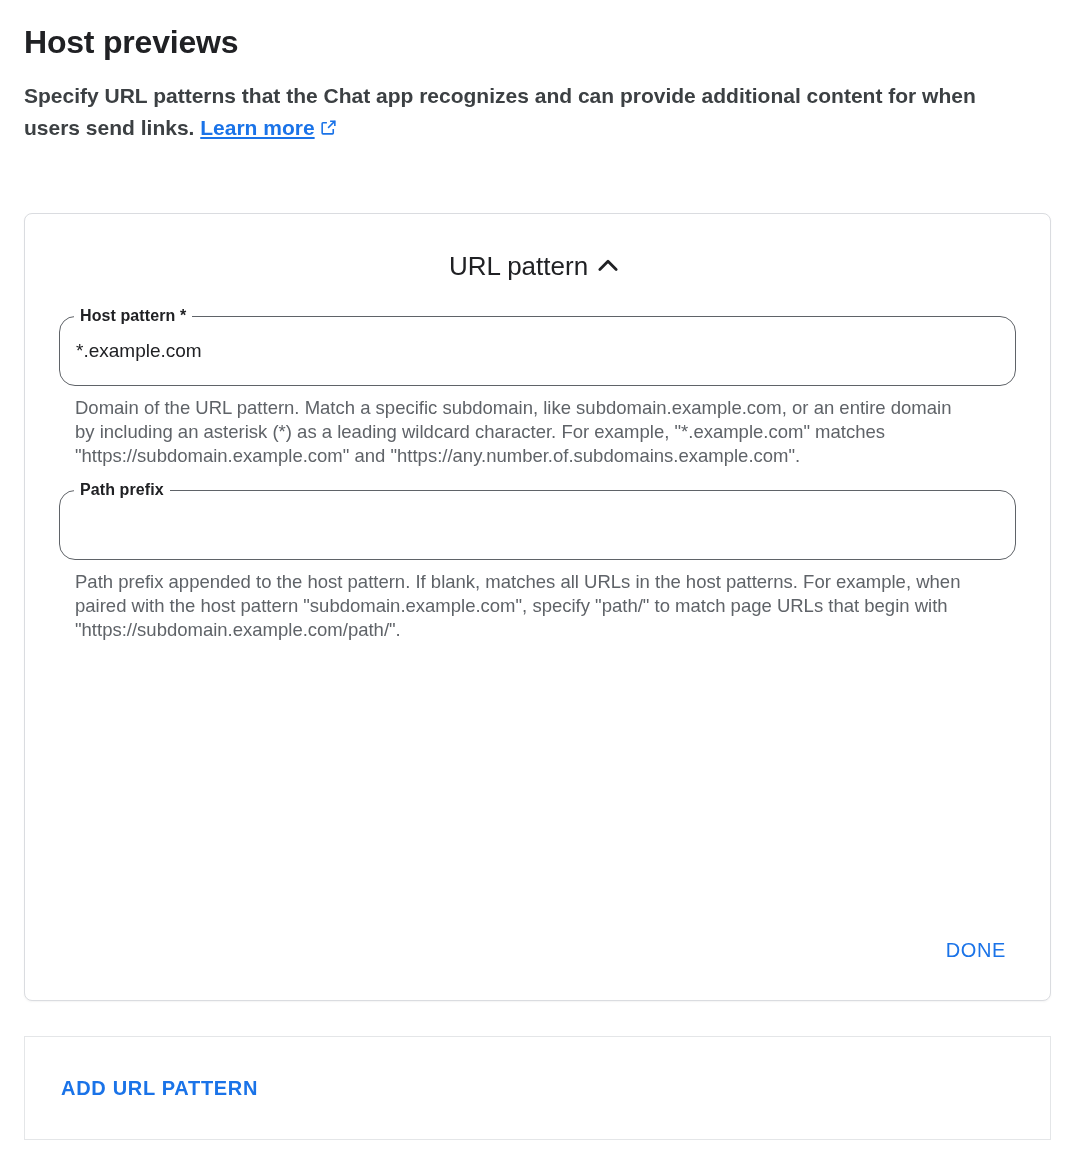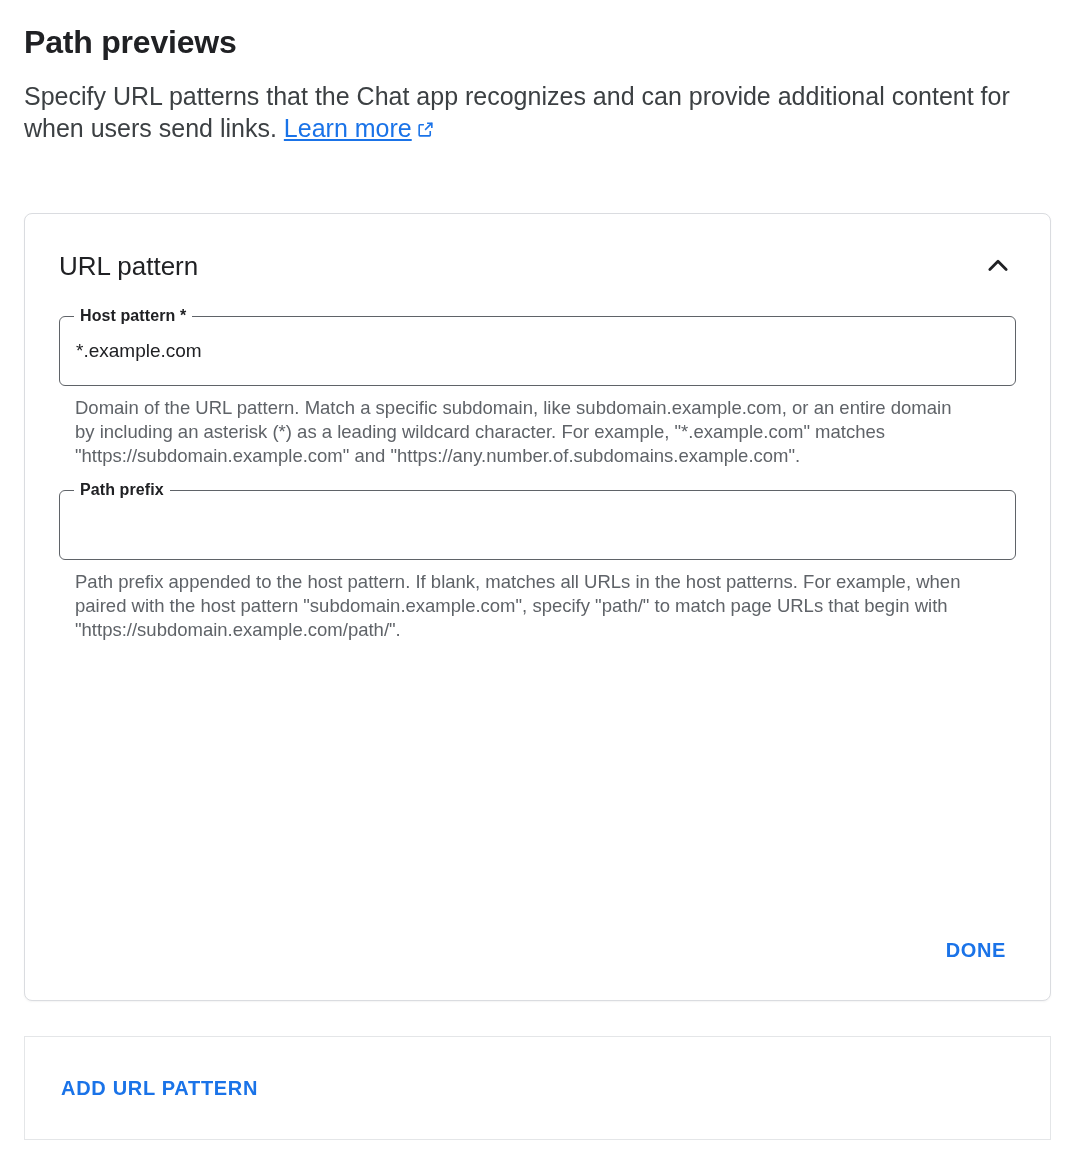--- a/index.html
+++ b/index.html
@@ -24,26 +24,26 @@
   .page-title {
     font-size: 32px;
     font-weight: 700;
     letter-spacing: -0.2px;
     color: #202124;
     margin: 0;
     padding-top: 22px;
     line-height: 40px;
   }
   .page-desc {
-    font-size: 25px;
+    font-size: 21px;
     line-height: 32px;
     color: #3c4043;
     margin: 18px 0 0 0;
     max-width: 1012px;
-    font-weight: 400;
+    font-weight: 700;
   }
   .learn-more {
     color: #1a73e8;
     text-decoration: underline;
     cursor: pointer;
   }
   .ext-icon {
     display: inline-block;
     vertical-align: -2px;
     margin-left: 4px;
@@ -57,21 +57,21 @@
     border: 1px solid #dadce0;
     border-radius: 8px;
     background: #fff;
     padding: 24px 32px 0 32px;
     height: 788px;
     box-shadow: 0 1px 2px rgba(60,64,67,0.06);
   }
   .card-head {
     display: flex;
     align-items: center;
-    justify-content: space-between;
+    justify-content: center;
     height: 56px;
   }
   .card-title {
     font-size: 26px;
     font-weight: 400;
     color: #202124;
     margin: 0;
     padding-left: 2px;
   }
   .collapse-btn {
@@ -85,21 +85,21 @@
     cursor: pointer;
     border-radius: 50%;
   }
   .field-block {
     margin-top: 22px;
     padding: 0 2px;
   }
   .tf {
     position: relative;
     border: 1px solid #5f6368;
-    border-radius: 6px;
+    border-radius: 16px;
     height: 70px;
     box-sizing: border-box;
     display: flex;
     align-items: center;
     padding: 0 16px;
     background: #fff;
   }
   .tf-label {
     position: absolute;
     top: -11px;
@@ -135,21 +135,21 @@
     bottom: 28px;
     display: flex;
     justify-content: flex-end;
   }
   .done-btn {
     border: 0;
     background: transparent;
     color: #1a73e8;
     font-family: "Liberation Sans", sans-serif;
     font-size: 20px;
-    font-weight: 700;
+    font-weight: 400;
     letter-spacing: 0.6px;
     padding: 10px 12px;
     cursor: pointer;
     border-radius: 4px;
   }
   .add-bar {
     position: absolute;
     left: 24px;
     top: 1036px;
     width: 1027px;
@@ -171,21 +171,21 @@
     letter-spacing: 0.7px;
     padding: 8px 4px;
     cursor: pointer;
   }
 </style>
 </head>
 <body>
 
 <div class="page">
 
-  <h1 class="page-title">Path previews</h1>
+  <h1 class="page-title">Host previews</h1>
 
   <p class="page-desc">
     <span>Specify URL patterns that the Chat app recognizes and can provide additional content for when users send links. </span><a class="learn-more">Learn more</a><span class="ext-icon"><svg width="19" height="19" viewBox="0 0 24 24" fill="none" stroke="#1a73e8" stroke-width="2">
           <path d="M14 4h6v6"></path>
           <path d="M20 4l-8.5 8.5"></path>
           <path d="M18 14v5a1 1 0 0 1-1 1H5a1 1 0 0 1-1-1V7a1 1 0 0 1 1-1h5"></path>
         </svg></span>
   </p>
 
   <div class="card">

